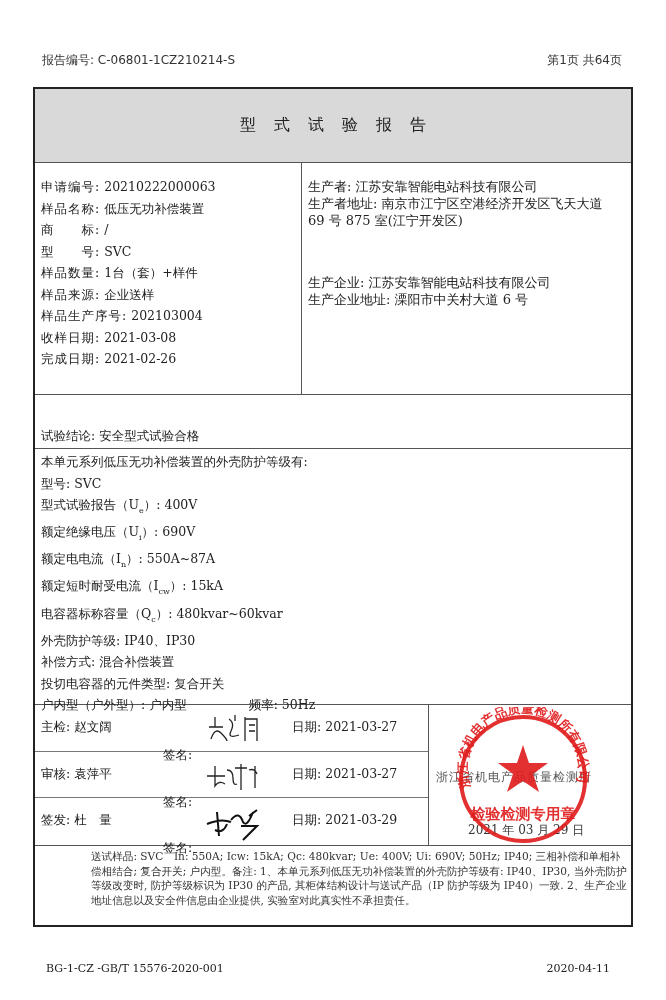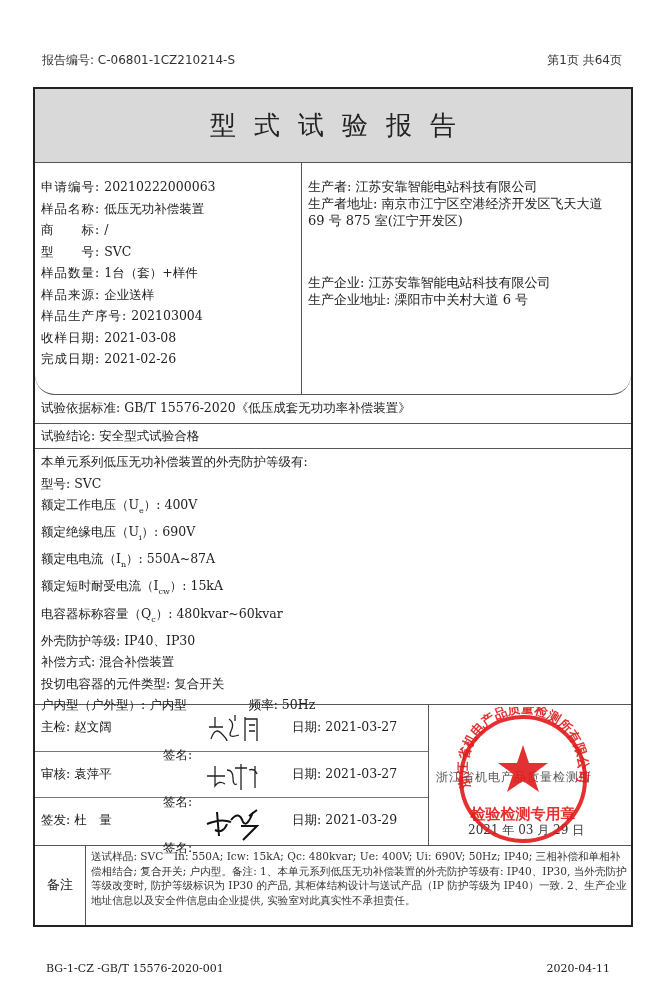--- a/index.html
+++ b/index.html
@@ -4,22 +4,22 @@
 <style>
   html,body{margin:0;padding:0;background:#fff;}
   body{width:666px;height:1000px;position:relative;overflow:hidden;
        font-family:"DejaVu Serif","Liberation Serif",serif;color:#222;}
   .top-meta{position:absolute;top:52px;font-family:"DejaVu Sans","Liberation Sans",sans-serif;font-size:12px;color:#333;}
   #report-no{left:42px;}
   #page-info{right:44px;}
   .doc{position:absolute;left:33px;top:87px;width:600px;height:840px;border:2px solid #222;box-sizing:border-box;}
   .title-band{position:absolute;left:0;top:0;width:100%;height:73px;background:#d9d9d9;border-bottom:1px solid #555;
               display:flex;align-items:center;justify-content:center;}
-  .title-band span{font-size:26px;letter-spacing:18px;padding-left:18px;color:#222;}
-  .info{position:absolute;left:0;top:73px;width:100%;height:232px;border-bottom:1px solid #555;border-radius:20px;}
+  .title-band span{font-size:16px;letter-spacing:18px;padding-left:18px;color:#222;}
+  .info{position:absolute;left:0;top:73px;width:100%;height:232px;border-bottom:1px solid #555;}
   .info-left{position:absolute;left:0;top:0;width:267px;height:100%;border-right:1px solid #555;padding:14px 0 0 6px;box-sizing:border-box;}
   .info-right{position:absolute;left:267px;top:0;width:331px;height:100%;padding:16px 0 0 6px;box-sizing:border-box;}
   .fl{font-size:12.5px;line-height:21.5px;white-space:nowrap;}
   .fl .k{letter-spacing:1px;}
   .fr{font-size:13px;line-height:17px;white-space:nowrap;}
   .gap{height:45px;}
   .row{position:absolute;left:0;width:100%;border-bottom:1px solid #555;box-sizing:border-box;padding-left:6px;font-size:12.5px;display:flex;align-items:center;}
   #std-row{top:305px;height:30px;}
   #concl-row{top:335px;height:25px;}
   .spec{position:absolute;left:0;top:360px;width:100%;height:256px;border-bottom:1px solid #555;padding:2px 0 0 6px;box-sizing:border-box;}
@@ -70,27 +70,26 @@
     <div class="info-right">
       <div class="fr">生产者:  江苏安靠智能电站科技有限公司</div>
       <div class="fr">生产者地址: 南京市江宁区空港经济开发区飞天大道</div>
       <div class="fr">69 号 875 室(江宁开发区)</div>
       <div class="gap"></div>
       <div class="fr">生产企业:  江苏安靠智能电站科技有限公司</div>
       <div class="fr">生产企业地址:  溧阳市中关村大道 6 号</div>
     </div>
   </div>
 
-  <div class="row" id="std-row">试验依据标准: GB/T 15576-2020《低压成套无功功率补偿装置》</div>
   <div class="row" id="concl-row">试验结论:  安全型式试验合格</div>
 
   <div class="spec">
     <div class="l">本单元系列低压无功补偿装置的外壳防护等级有:</div>
     <div class="l">型号:  SVC</div>
-    <div class="l"><span>额定工作电压（U</span><sub>e</sub><span>）:  400V</span></div>
+    <div class="l"><span>型式试验报告（U</span><sub>e</sub><span>）:  400V</span></div>
     <div class="l"><span>额定绝缘电压（U</span><sub>i</sub><span>）:  690V</span></div>
     <div class="l"><span>额定电电流（I</span><sub>n</sub><span>）:  550A~87A</span></div>
     <div class="l"><span>额定短时耐受电流（I</span><sub>cw</sub><span>）:  15kA</span></div>
     <div class="l"><span>电容器标称容量（Q</span><sub>c</sub><span>）:  480kvar~60kvar</span></div>
     <div class="l">外壳防护等级:  IP40、IP30</div>
     <div class="l">补偿方式:  混合补偿装置</div>
     <div class="l">投切电容器的元件类型:  复合开关</div>
     <div class="l"><span>户内型（户外型）:  户内型</span><span style="display:inline-block;width:62px"></span><span>频率:  50Hz</span></div>
   </div>
 
@@ -130,19 +129,18 @@
           </defs>
         <ellipse cx="75" cy="72" rx="62" ry="62" fill="none" stroke="#e01b1b" stroke-width="4" opacity="0.9"></ellipse>
         <polygon points="75,38 81,56 100,56 85,67 91,85 75,74 59,85 65,67 50,56 69,56" fill="#e01b1b" opacity="0.9"></polygon>
         <text font-size="13" fill="#e01b1b" opacity="0.9" font-family="DejaVu Serif, serif" font-weight="bold"><textPath href="#arc" id="seal-ring-text">浙江省机电产品质量检测所有限公司</textPath></text>
         <text id="seal-center-text" x="75" y="112" text-anchor="middle" font-size="15" fill="#e01b1b" opacity="0.9" font-family="DejaVu Serif, serif" font-weight="bold">检验检测专用章</text>
       </svg>
     </div>
   </div>
 
   <div class="remarks">
-    <div class="rm-label">备注</div>
     <div class="rm-body">送试样品: SVC　In: 550A; Icw: 15kA; Qc: 480kvar; Ue: 400V; Ui: 690V; 50Hz; IP40; 三相补偿和单相补偿相结合; 复合开关; 户内型。备注: 1、本单元系列低压无功补偿装置的外壳防护等级有: IP40、IP30, 当外壳防护等级改变时, 防护等级标识为 IP30 的产品, 其柜体结构设计与送试产品（IP 防护等级为 IP40）一致. 2、生产企业地址信息以及安全件信息由企业提供, 实验室对此真实性不承担责任。</div>
   </div>
 </div>
 
 <div class="foot" id="form-code">BG-1-CZ -GB/T 15576-2020-001</div>
 <div class="foot" id="form-date">2020-04-11</div>
 
 </body></html>

